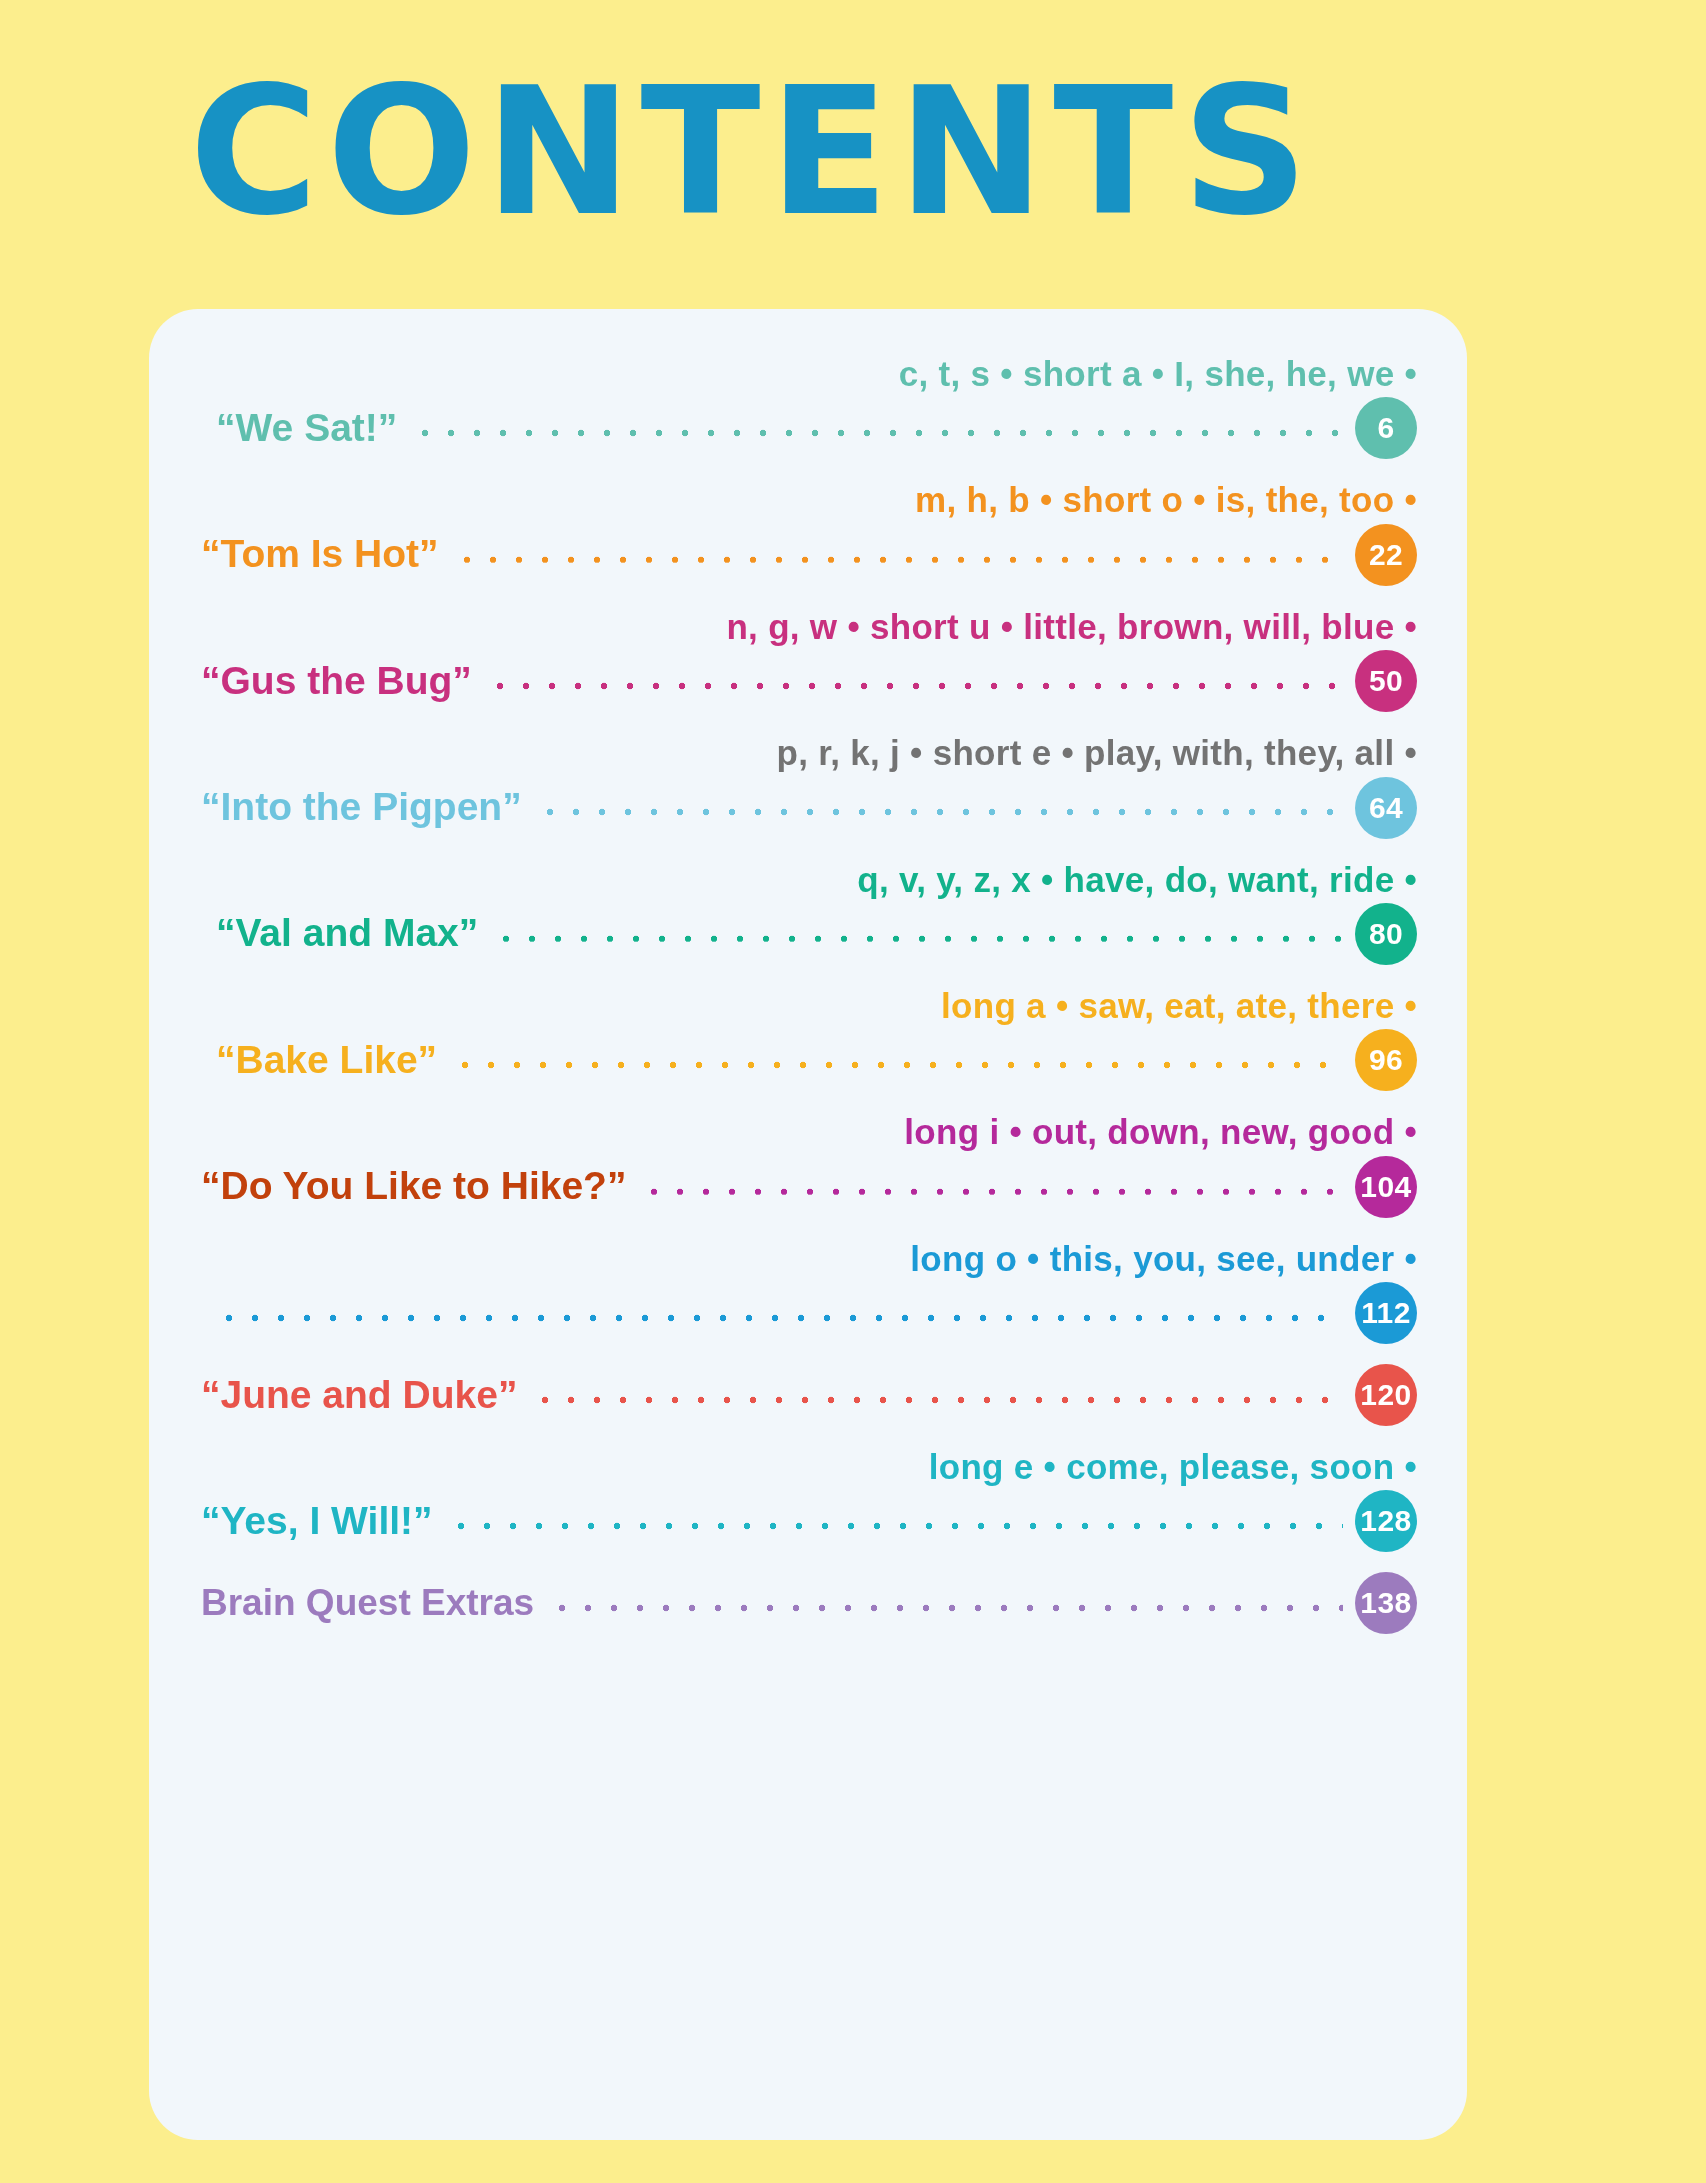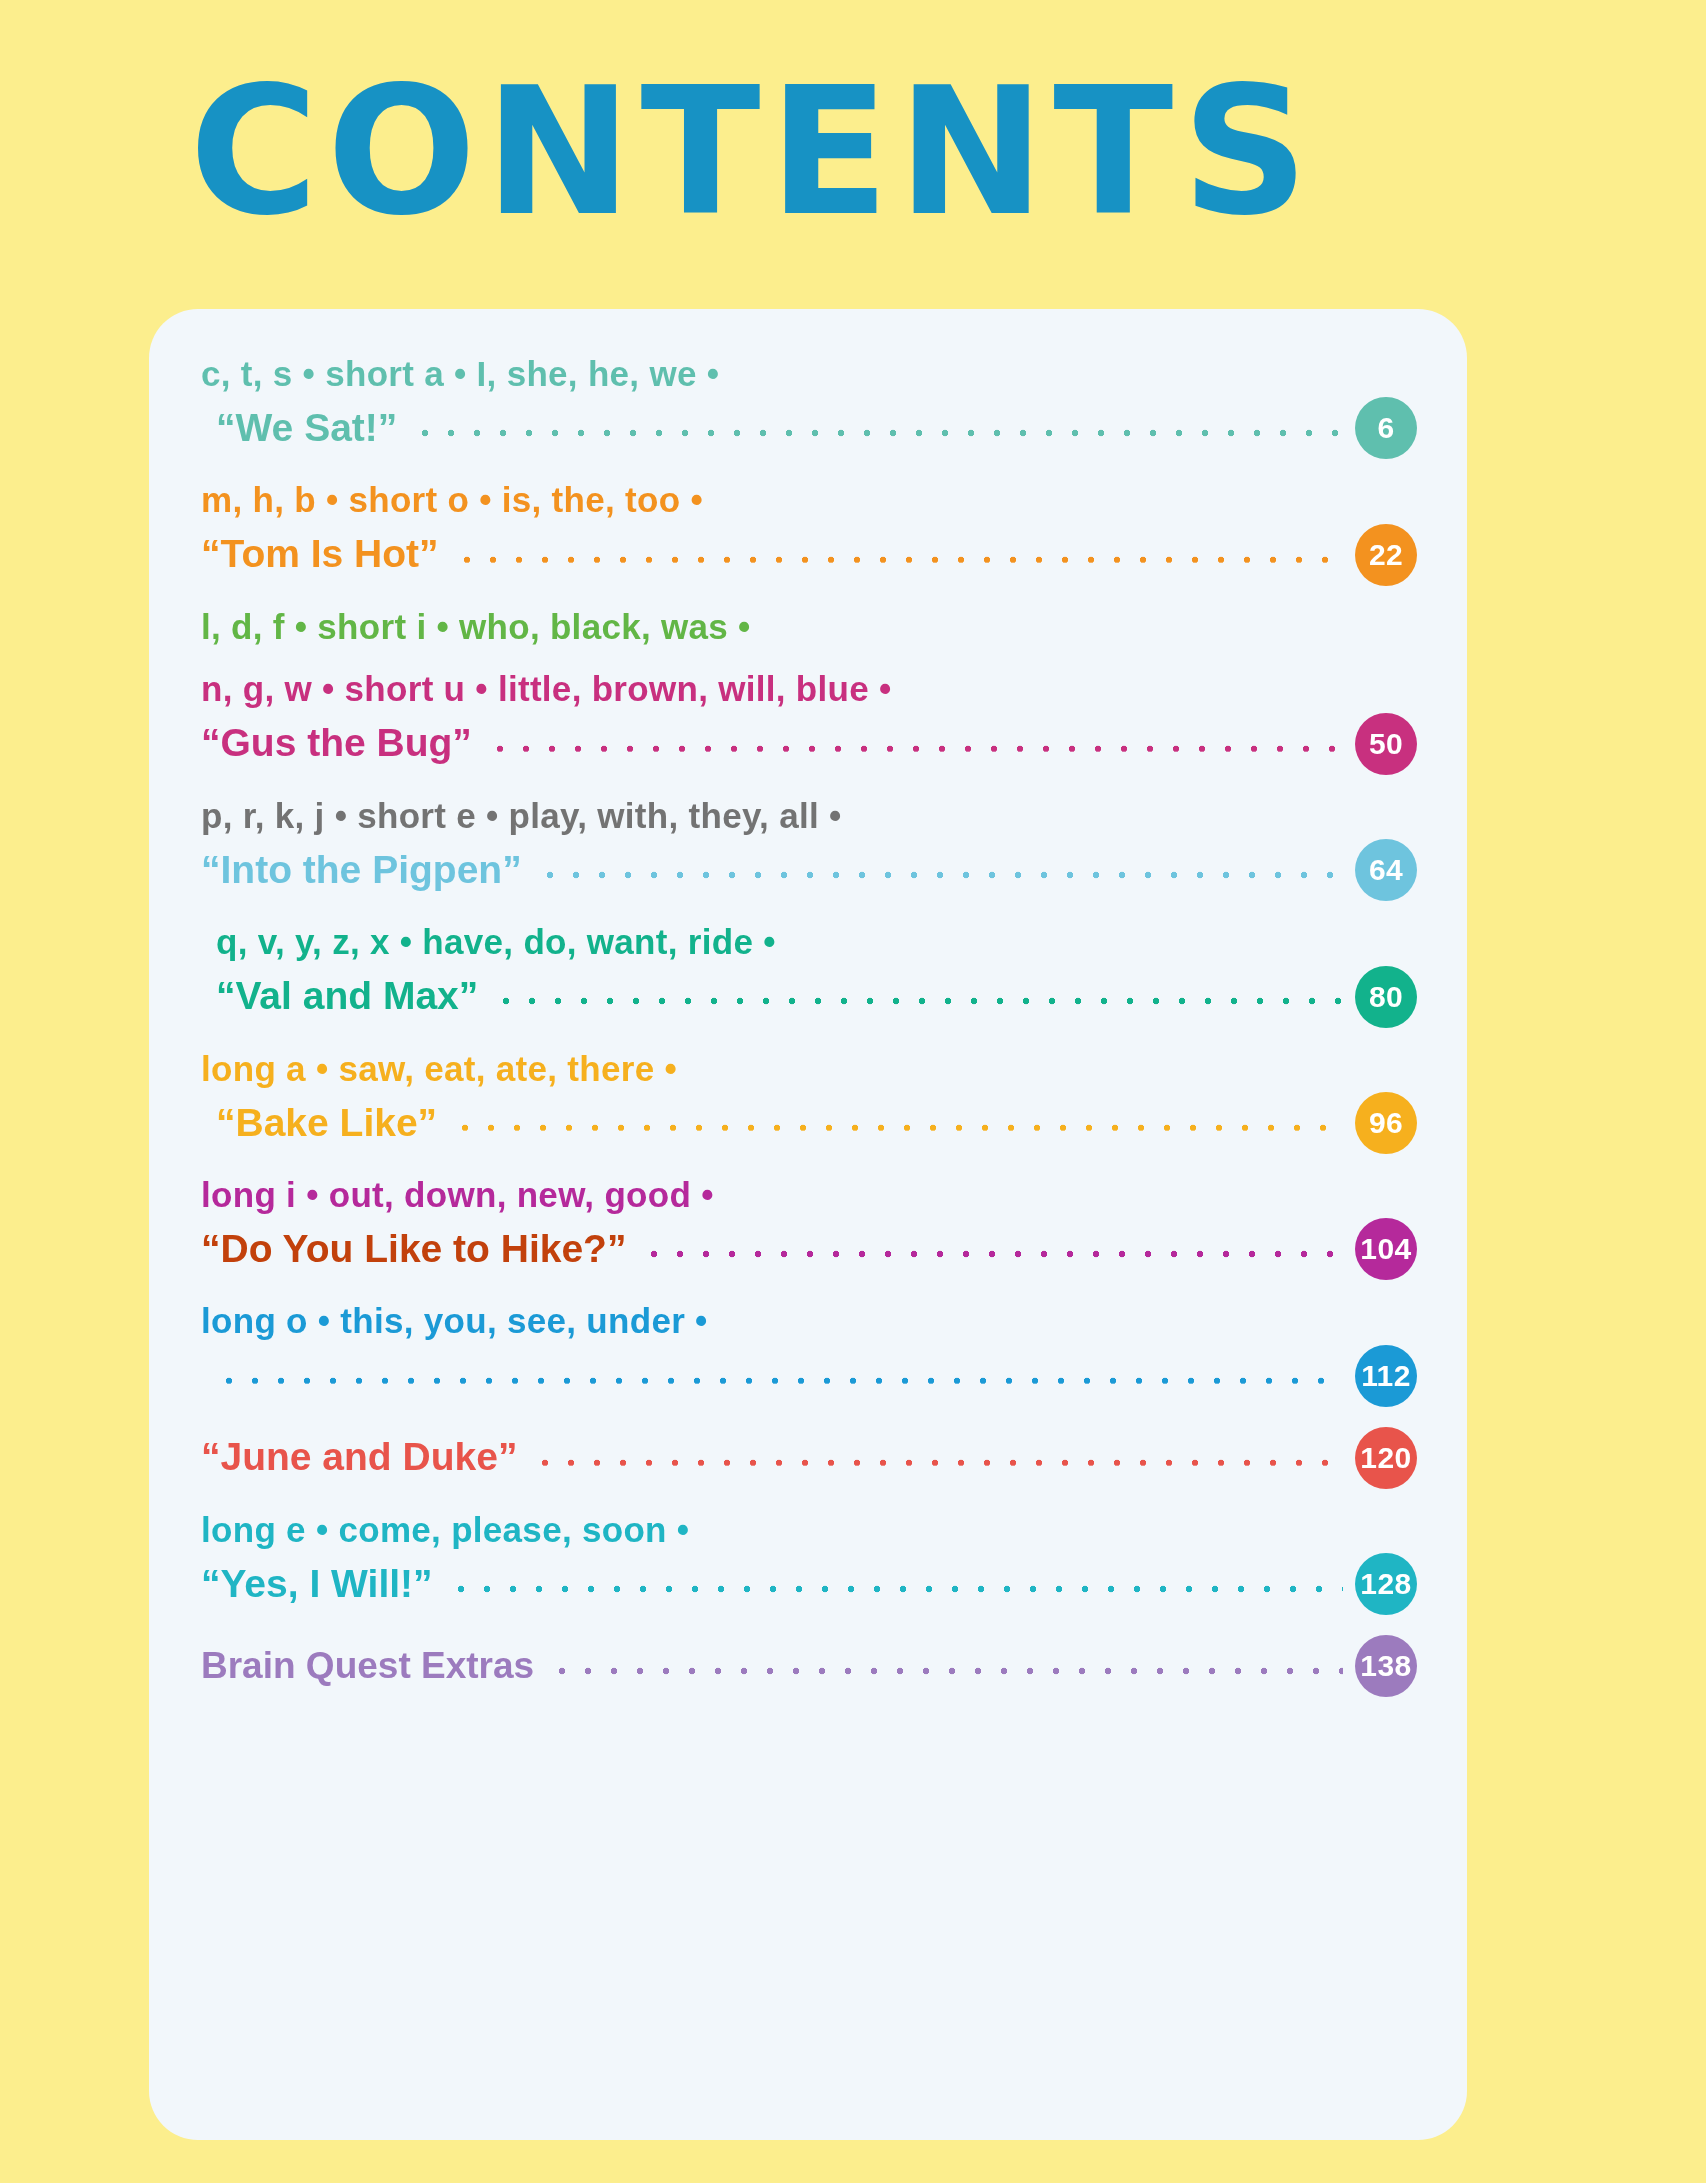--- a/index.html
+++ b/index.html
@@ -37,20 +37,21 @@
     width: 1318px;
     height: 1831px;
     background: #F2F7FB;
     border-radius: 49px;
     box-sizing: border-box;
     padding: 44px 50px 34px 52px;
   }
   .entry {
     position: relative;
     margin-bottom: 20px;
+    text-align: right;
   }
   .entry-line1 {
     font-size: 35px;
     font-weight: bold;
     line-height: 1.22;
     letter-spacing: 0.3px;
     white-space: nowrap;
   }
   .entry-row2 {
     display: flex;
@@ -126,21 +127,20 @@
     <div class="entry">
       <div class="entry-line1" style="color: rgb(243, 146, 31);">m, h, b • short o • is, the, too •</div>
       <div class="entry-row2">
         <div class="entry-line2" style="color: rgb(243, 146, 31);">“Tom Is Hot”</div>
         <div class="dots" style="color: rgb(243, 146, 31);"></div>
         <div class="badge" style="background: rgb(243, 146, 31);">22</div>
       </div>
     </div>
 
     <div class="entry">
-      <div class="entry-line1" style="color: rgb(98, 182, 70);">l, d, f • short i • who, black, was •</div>
     </div>
 
     <div class="entry">
       <div class="entry-line1" style="color: rgb(200, 48, 127);">n, g, w • short u • little, brown, will, blue •</div>
       <div class="entry-row2">
         <div class="entry-line2" style="color: rgb(200, 48, 127);">“Gus the Bug”</div>
         <div class="dots" style="color: rgb(200, 48, 127);"></div>
         <div class="badge" style="background: rgb(200, 48, 127);">50</div>
       </div>
     </div>

